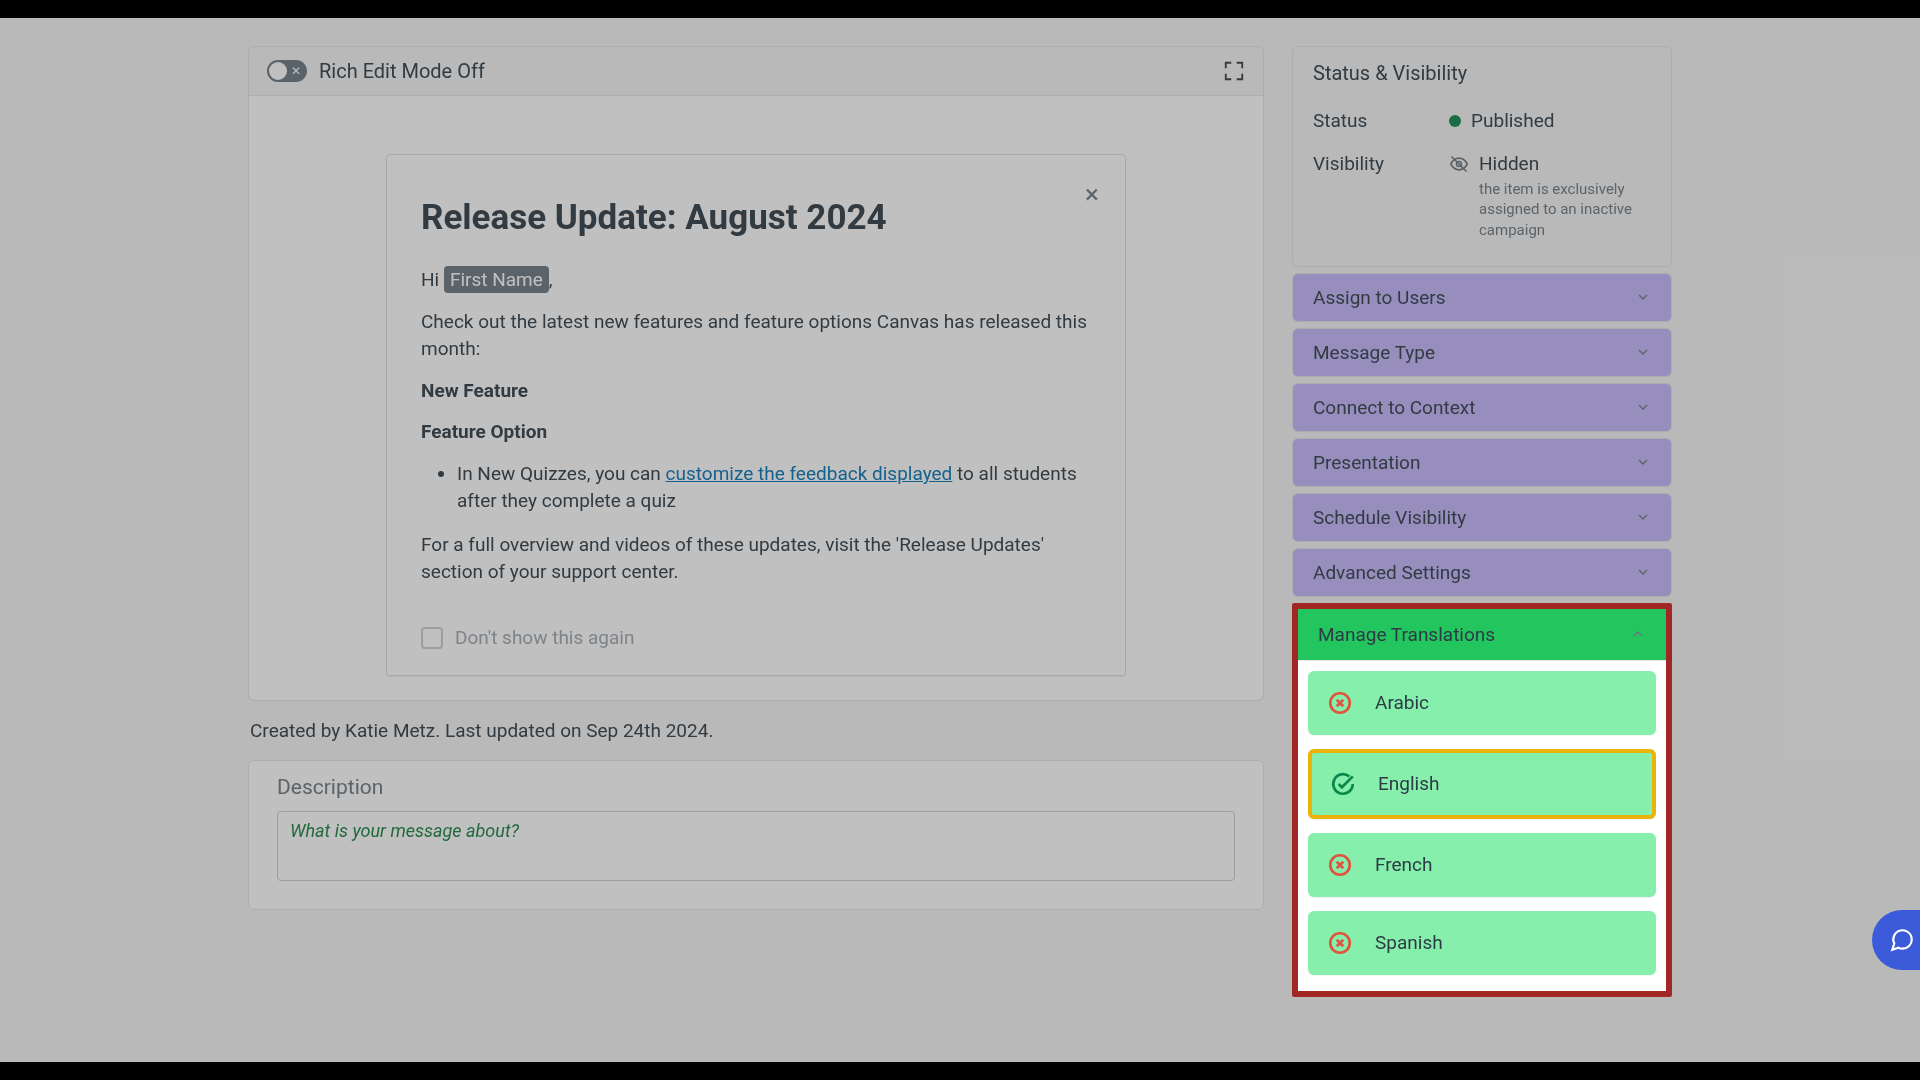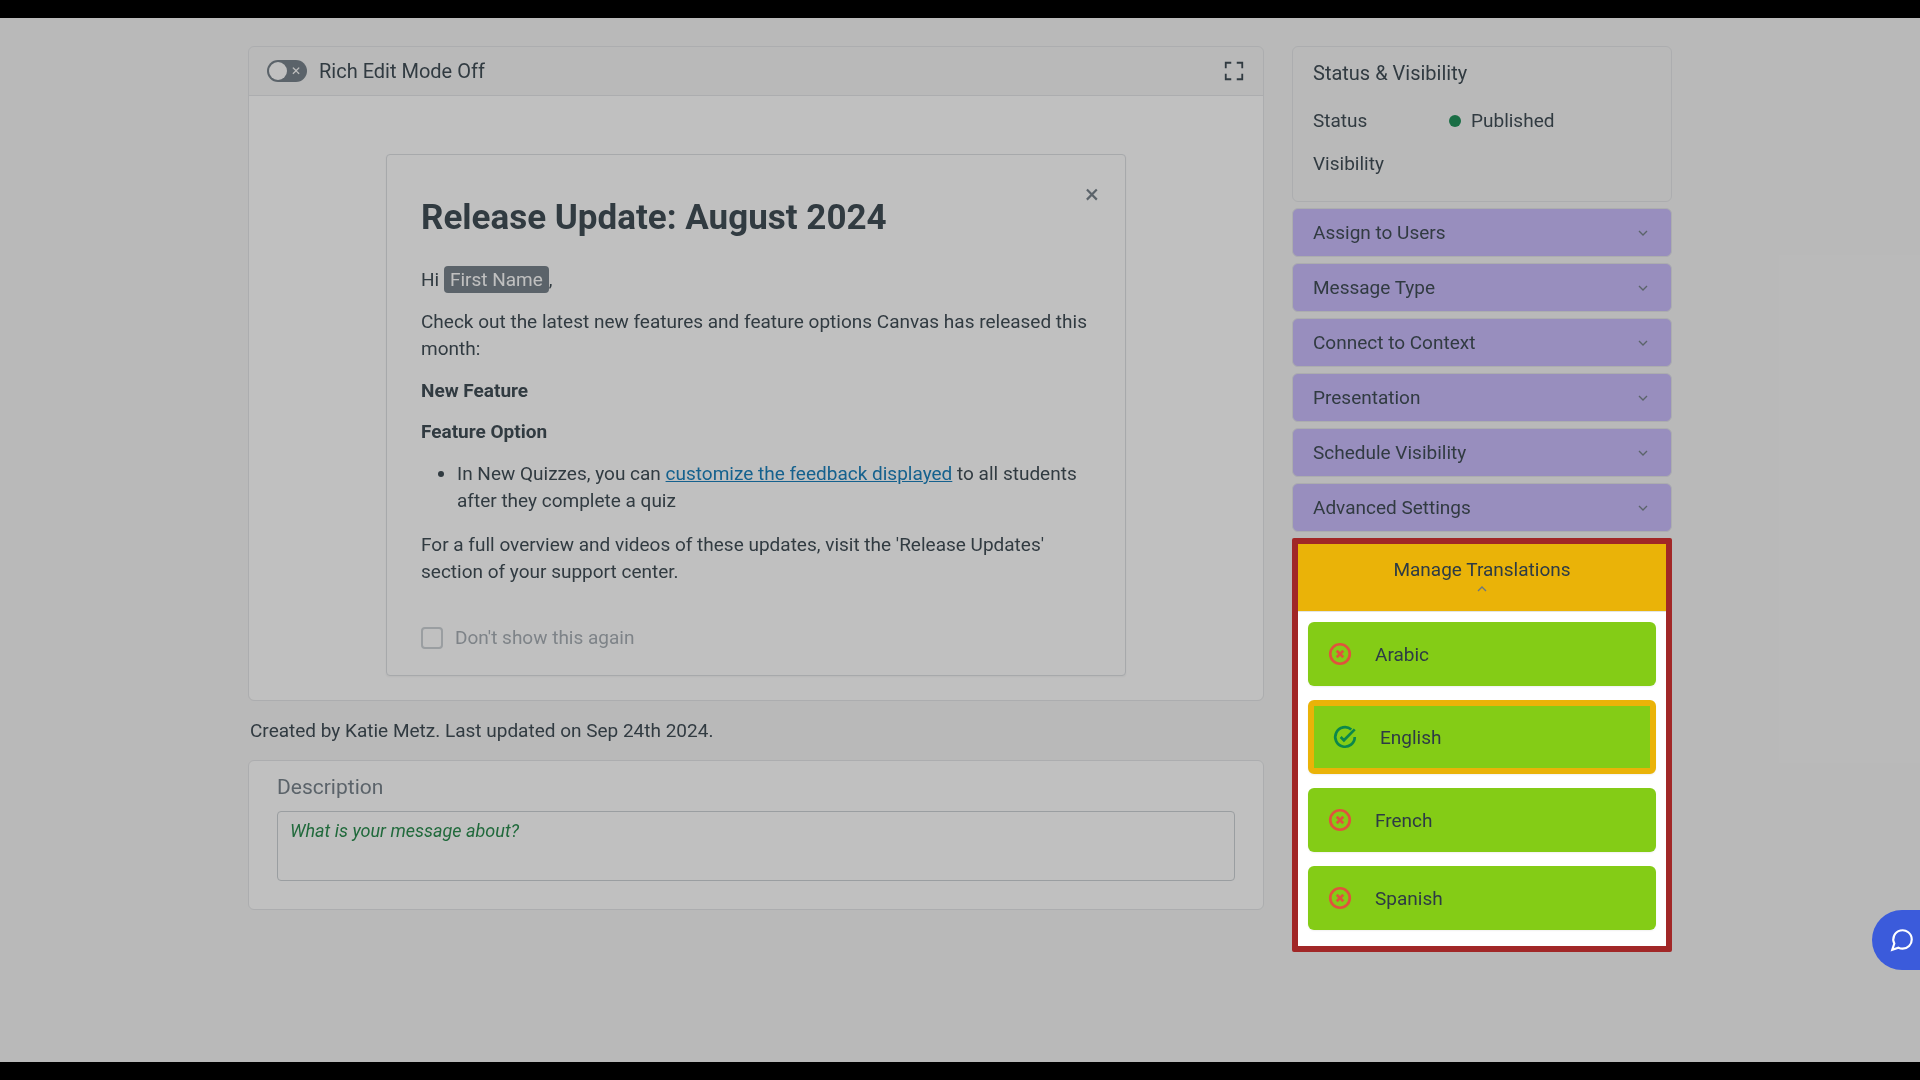--- a/index.html
+++ b/index.html
@@ -164,36 +164,35 @@
     position: relative;
     border: 6px solid #a12727;
     border-radius: 2px;
     margin-top: 0px;
     background: #fff;
   }
   .trans-header {
     display: flex; align-items: center; justify-content: space-between;
     padding: 14px 20px;
     font-size: 19px;
-    background: #eab308;
+    background: #22c55e;
     border-bottom: 1px solid #e2e4e6;
-    flex-direction: column;
   }
   .trans-list { padding: 10px 10px 16px 10px; background: #fff; display: flex; flex-direction: column; gap: 14px; }
   .trans-item {
     display: flex; align-items: center; gap: 22px;
     padding: 18px 18px;
     border-radius: 6px;
-    background: #84cc16;
+    background: #86efac;
     box-shadow: 0 1px 2px rgba(0,0,0,0.06);
     font-size: 19px;
     border: 1px solid transparent;
   }
   .trans-item.selected {
-    border: 6px solid #eab308;
+    border: 4px solid #eab308;
   }
   .state-icon { width: 26px; height: 26px; flex: none; }
   .state-icon.err { color: #e0533d; }
   .state-icon.ok { color: #0b874b; }
 
   .dim-overlay {
     position: absolute;
     top: 18px; bottom: 18px; left: 0; right: 0;
     background: rgba(60,60,60,0.32);
     z-index: 30;
@@ -283,20 +282,31 @@
       <div class="status-block">
         <div class="status-row">
           <div class="lbl">Status</div>
           <div class="val">
             <span class="dot"></span>
             <span>Published</span>
           </div>
         </div>
         <div class="status-row">
           <div class="lbl">Visibility</div>
+          <div class="val">
+            <svg class="eye-off-icon" viewBox="0 0 24 24" fill="none" stroke="currentColor" stroke-width="2">
+              <path d="M2 12s4-7 10-7 10 7 10 7-4 7-10 7S2 12 2 12z"></path>
+                <circle cx="12" cy="12" r="3"></circle>
+                <line x1="3" y1="3" x2="21" y2="21"></line>
+            </svg>
+            <div class="val-text">
+              <span>Hidden</span>
+              <span class="val-sub">the item is exclusively assigned to an inactive campaign</span>
+            </div>
+          </div>
         </div>
       </div>
     </div>
 
     <div id="accordion-container" style="display: flex; flex-direction: column; gap: 6px;">
         <div class="accordion-item">
           <div class="accordion-header">
             <span>Assign to Users</span>
             <svg class="chevron" viewBox="0 0 24 24" fill="none" stroke="currentColor" stroke-width="2">
               <polyline points="6 9 12 15 18 9"></polyline>

